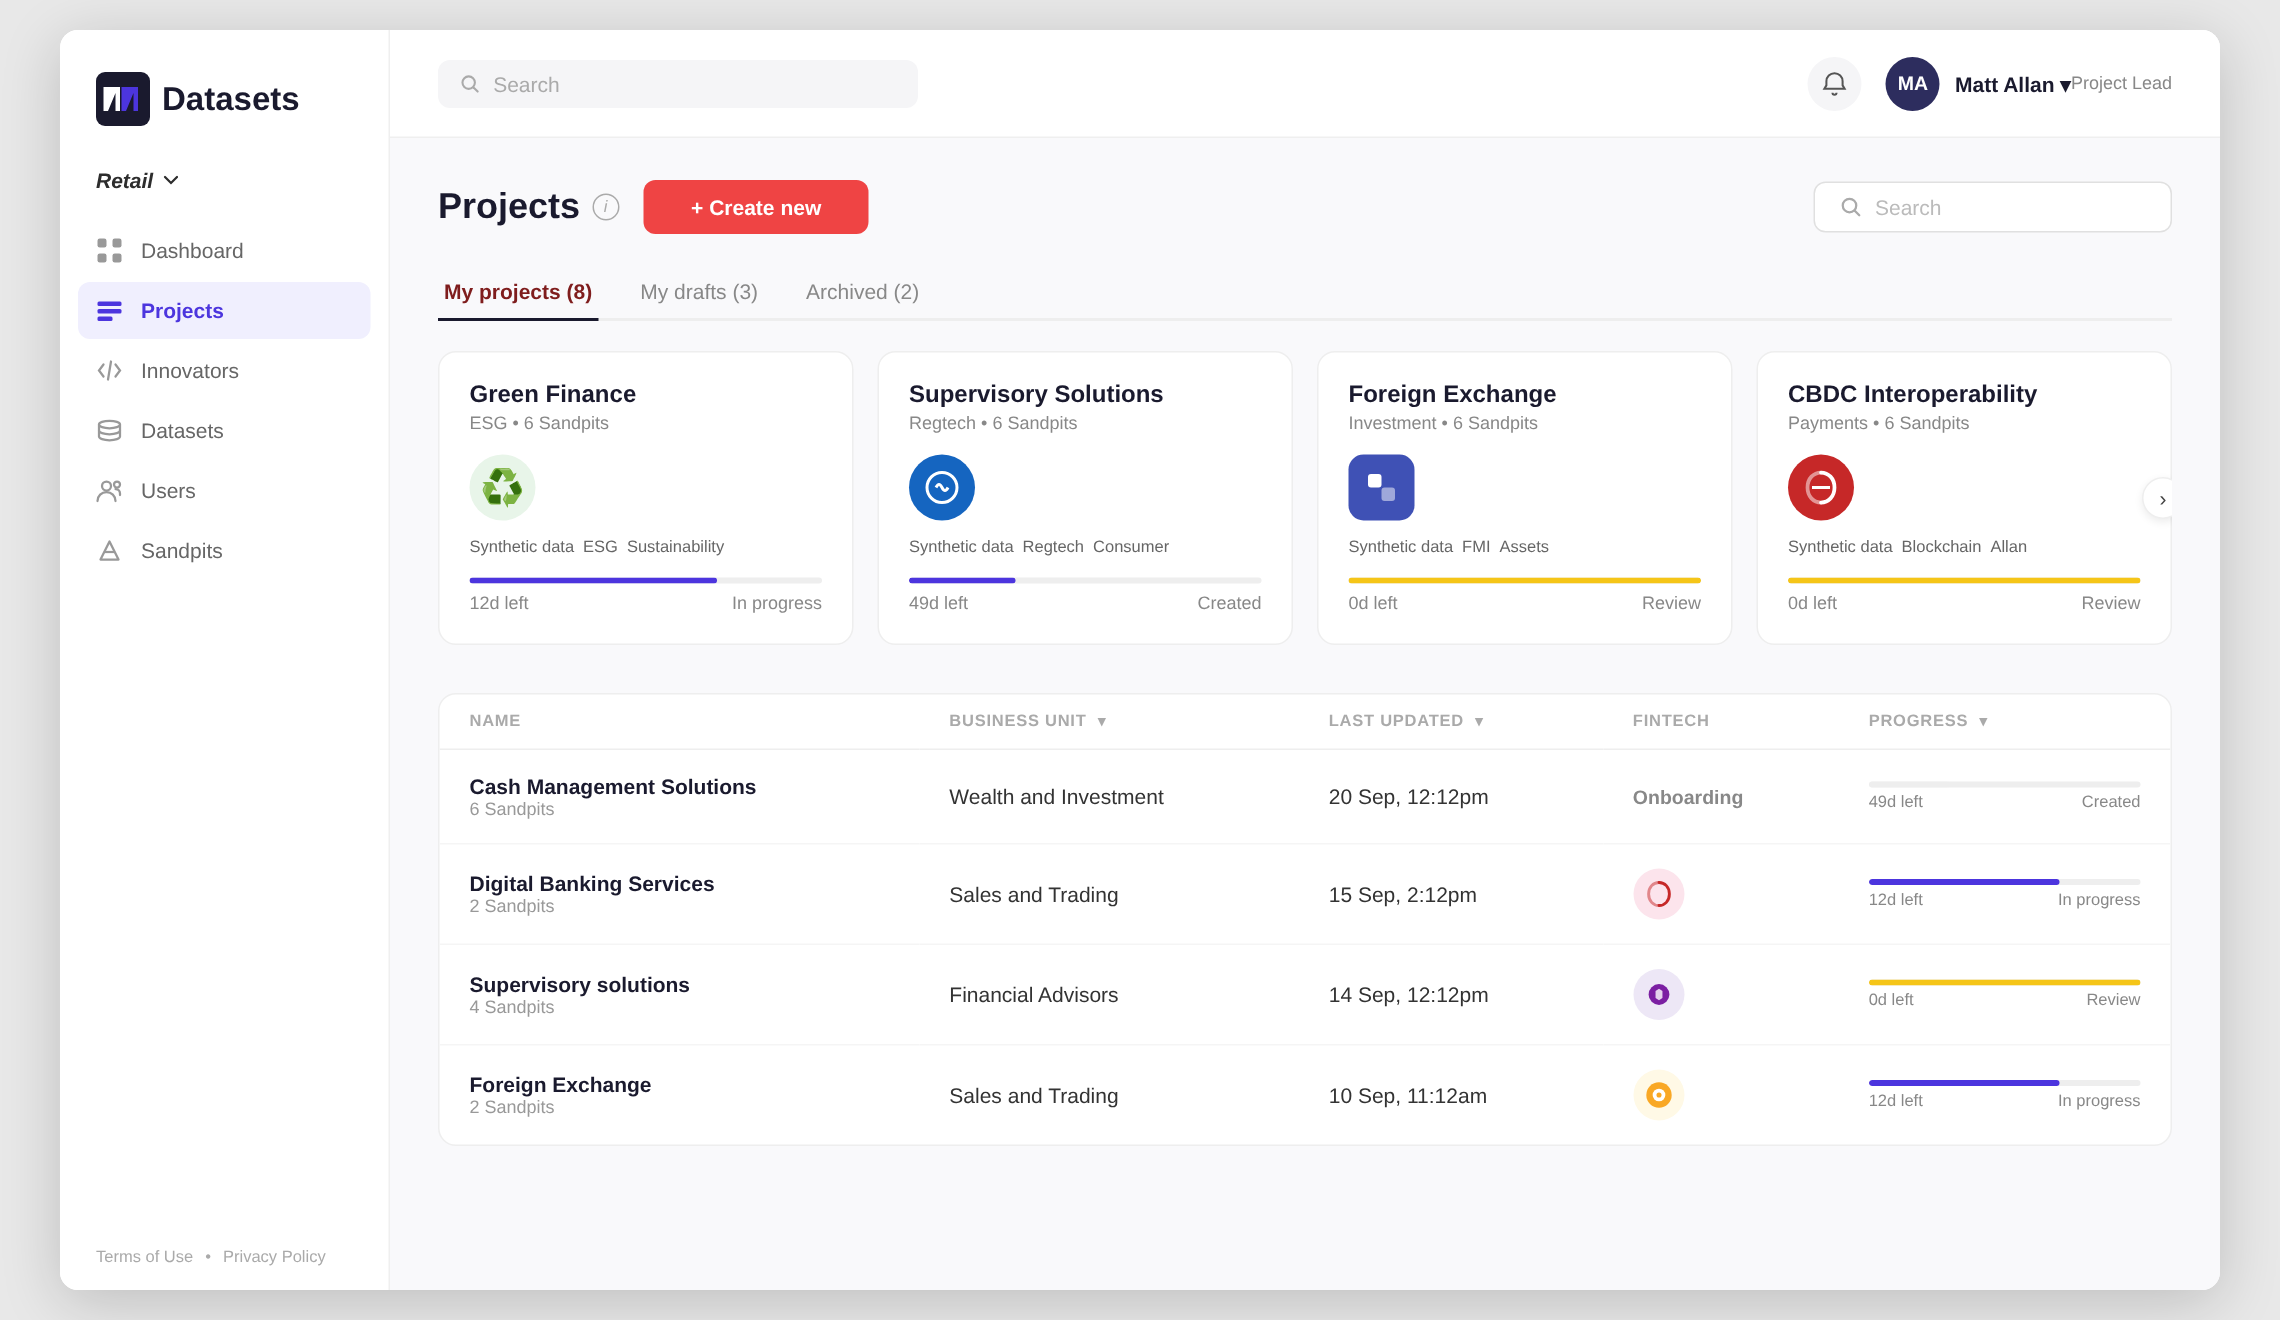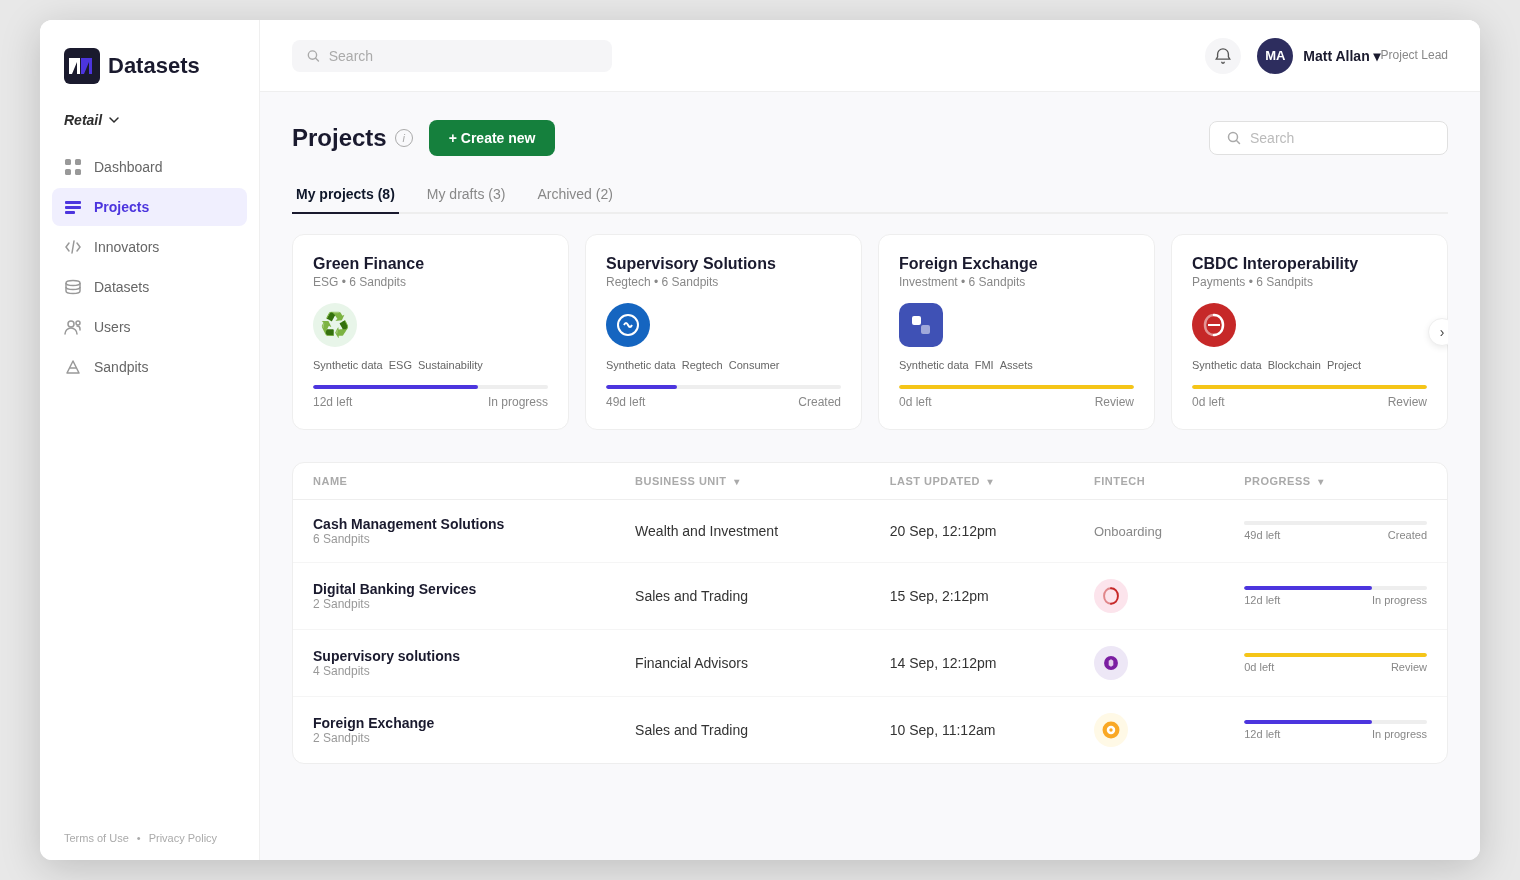--- a/index.html
+++ b/index.html
@@ -171,25 +171,25 @@
     }
     .page-title-info {
       width: 18px; height: 18px;
       border-radius: 50%;
       border: 1.5px solid #aaa;
       display: flex; align-items: center; justify-content: center;
       font-size: 11px; color: #aaa; cursor: pointer; font-style: italic;
     }
     .create-btn {
       display: flex; align-items: center; gap: 8px;
-      background: #15803d;
+      background: #ef4444;
       color: #fff;
       border: none;
       border-radius: 8px;
-      padding: 10px 20px;
+      padding: 10px 32px;
       font-size: 14px;
       font-weight: 600;
       cursor: pointer;
     }
     .header-spacer { flex: 1; }
     .header-search {
       display: flex; align-items: center; gap: 8px;
       background: #fff;
       border: 1px solid #e0e0e0;
       border-radius: 8px;
@@ -211,21 +211,21 @@
     .tab {
       padding: 10px 4px;
       margin-right: 24px;
       font-size: 14px;
       color: #888;
       cursor: pointer;
       border-bottom: 2px solid transparent;
       margin-bottom: -2px;
     }
     .tab.active {
-      color: #0f172a;
+      color: #7f1d1d;
       font-weight: 600;
       border-bottom: 2px solid #1a1a2e;
     }
     
     .cards-row {
       display: flex;
       gap: 16px;
       margin-bottom: 32px;
       overflow: hidden;
       position: relative;
@@ -322,21 +322,21 @@
       padding: 16px 20px;
       font-size: 14px;
       color: #333;
       border-bottom: 1px solid #f5f5f5;
       vertical-align: middle;
     }
     .table tr:last-child td { border-bottom: none; }
     .row-name { font-weight: 600; color: #1a1a2e; font-size: 14px; }
     .row-sandpits { font-size: 12px; color: #999; }
     .fintech-icon-wrap {
-      display: flex; align-items: center;
+      display: flex; align-items: center; font-weight: bold;
     }
     .row-progress-wrap { display: flex; flex-direction: column; gap: 4px; }
     .row-progress-bar-bg {
       height: 4px; background: #eee; border-radius: 2px;
       overflow: hidden; min-width: 120px;
     }
     .row-progress-bar-fill { height: 100%; border-radius: 2px; }
     .row-footer { display: flex; justify-content: space-between; font-size: 11px; color: #888; }
   </style>
 </head>
@@ -585,21 +585,21 @@
               <svg width="26" height="26" viewBox="0 0 26 26" fill="none">
                 <path d="M13 3 C18 3 22 7 22 13 C22 19 18 23 13 23" stroke="white" stroke-width="2.5" stroke-linecap="round"></path>
                 <path d="M13 3 C8 3 4 7 4 13 C4 19 8 23 13 23" stroke="white" stroke-width="2.5" stroke-linecap="round" opacity="0.5"></path>
                 <path d="M7 13 L19 13" stroke="white" stroke-width="2"></path>
               </svg>
             </div>
           </div>
           <div class="card-tags">
             <span class="card-tag">Synthetic data</span>
             <span class="card-tag">Blockchain</span>
-            <span class="card-tag">Project</span>
+            <span class="card-tag">Allan</span>
           </div>
           <div class="card-progress-wrap">
             <div class="progress-bar-bg">
               <div class="progress-bar-fill" style="width:100%;background:#f5c518;"></div>
             </div>
           </div>
           <div class="card-footer">
             <span>0d left</span>
             <span class="status">Review</span>
           </div>

